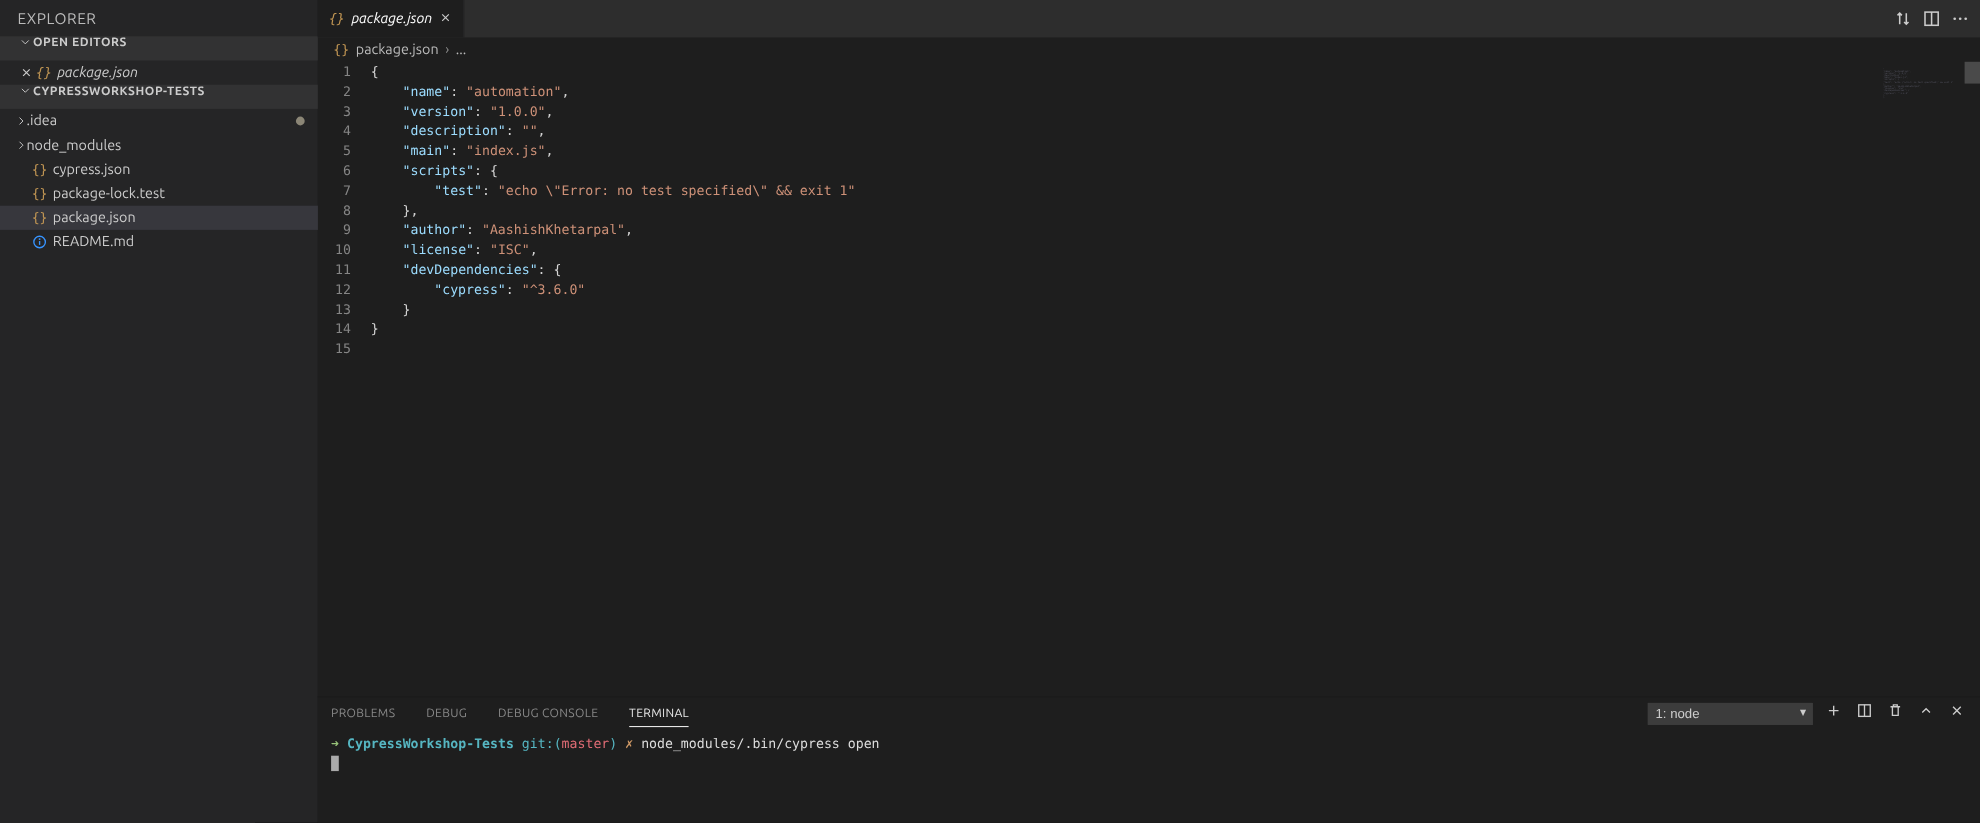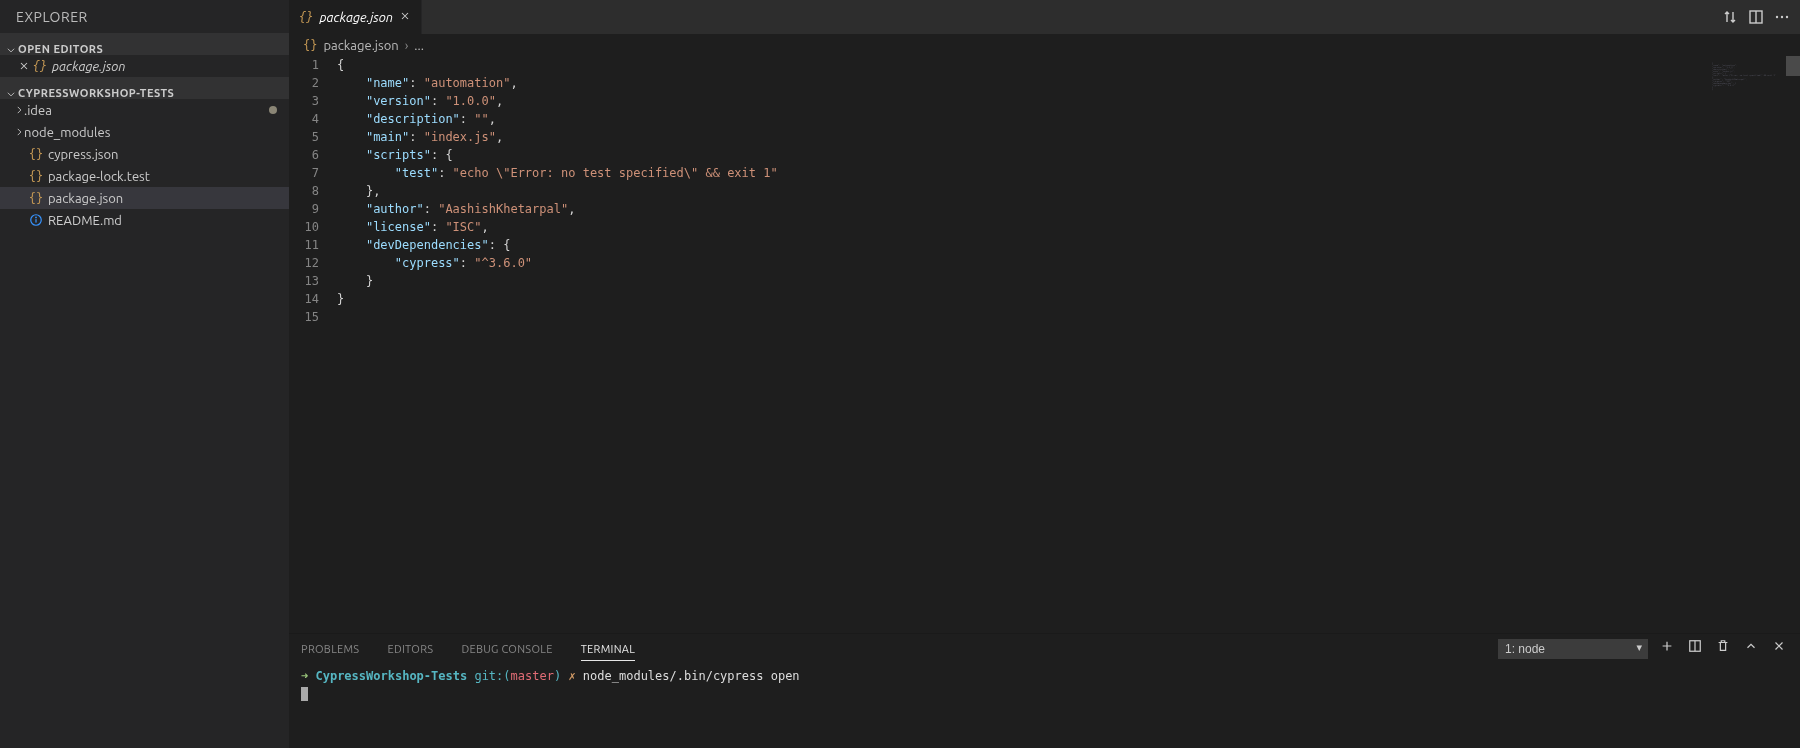--- a/index.html
+++ b/index.html
@@ -31,21 +31,21 @@
     font-family: -apple-system, 'Segoe UI', Ubuntu, sans-serif;
     font-size:13px;
     color:var(--text-main);
     overflow:hidden;
     display:flex;
   }
   
   .sidebar { width:289px; background:var(--bg-sidebar); display:flex; flex-direction:column; }
   .sb-title { height:33px; display:flex; align-items:center; padding:0 16px; color:var(--text-muted); font-size:14px; letter-spacing:0.5px;text-align:center; }
   .sb-section-head {
-    height:22px; display:flex; align-items:flex-end; padding-left:4px;
+    height:22px; display:flex; align-items:flex-start; padding-left:16px;
     font-size:11px; font-weight:700; letter-spacing:0.5px;
     color:var(--text-main);
     background:var(--bg-header);
   }
   .sb-section-head .chev { width:14px; display:flex; justify-content:center; }
   .chev svg, .file-icon svg { display:block; }
   .chev-right { transform:rotate(-90deg); }
   .open-editor-row, .tree-row {
     height:22px; display:flex; align-items:center; padding-left:0;
     color:var(--text-main); position:relative;
@@ -257,21 +257,21 @@
         <div>    }</div>
         <div>}</div>
         <div></div>
       </div>
     <div class="editor-scroll-hint"></div>
   </div>
 
   <div class="panel">
     <div class="panel-tabs">
       <span class="panel-tab">PROBLEMS</span>
-      <span class="panel-tab">EDITORS</span>
+      <span class="panel-tab">DEBUG</span>
       <span class="panel-tab">DEBUG CONSOLE</span>
       <span class="panel-tab active">TERMINAL</span>
 
       <div class="panel-controls">
         <span class="select-wrap">
           <select class="term-select">
             <option>1: node</option>
           </select>
         </span>
         <span class="icon-btn"><svg width="14" height="14" viewBox="0 0 16 16">

